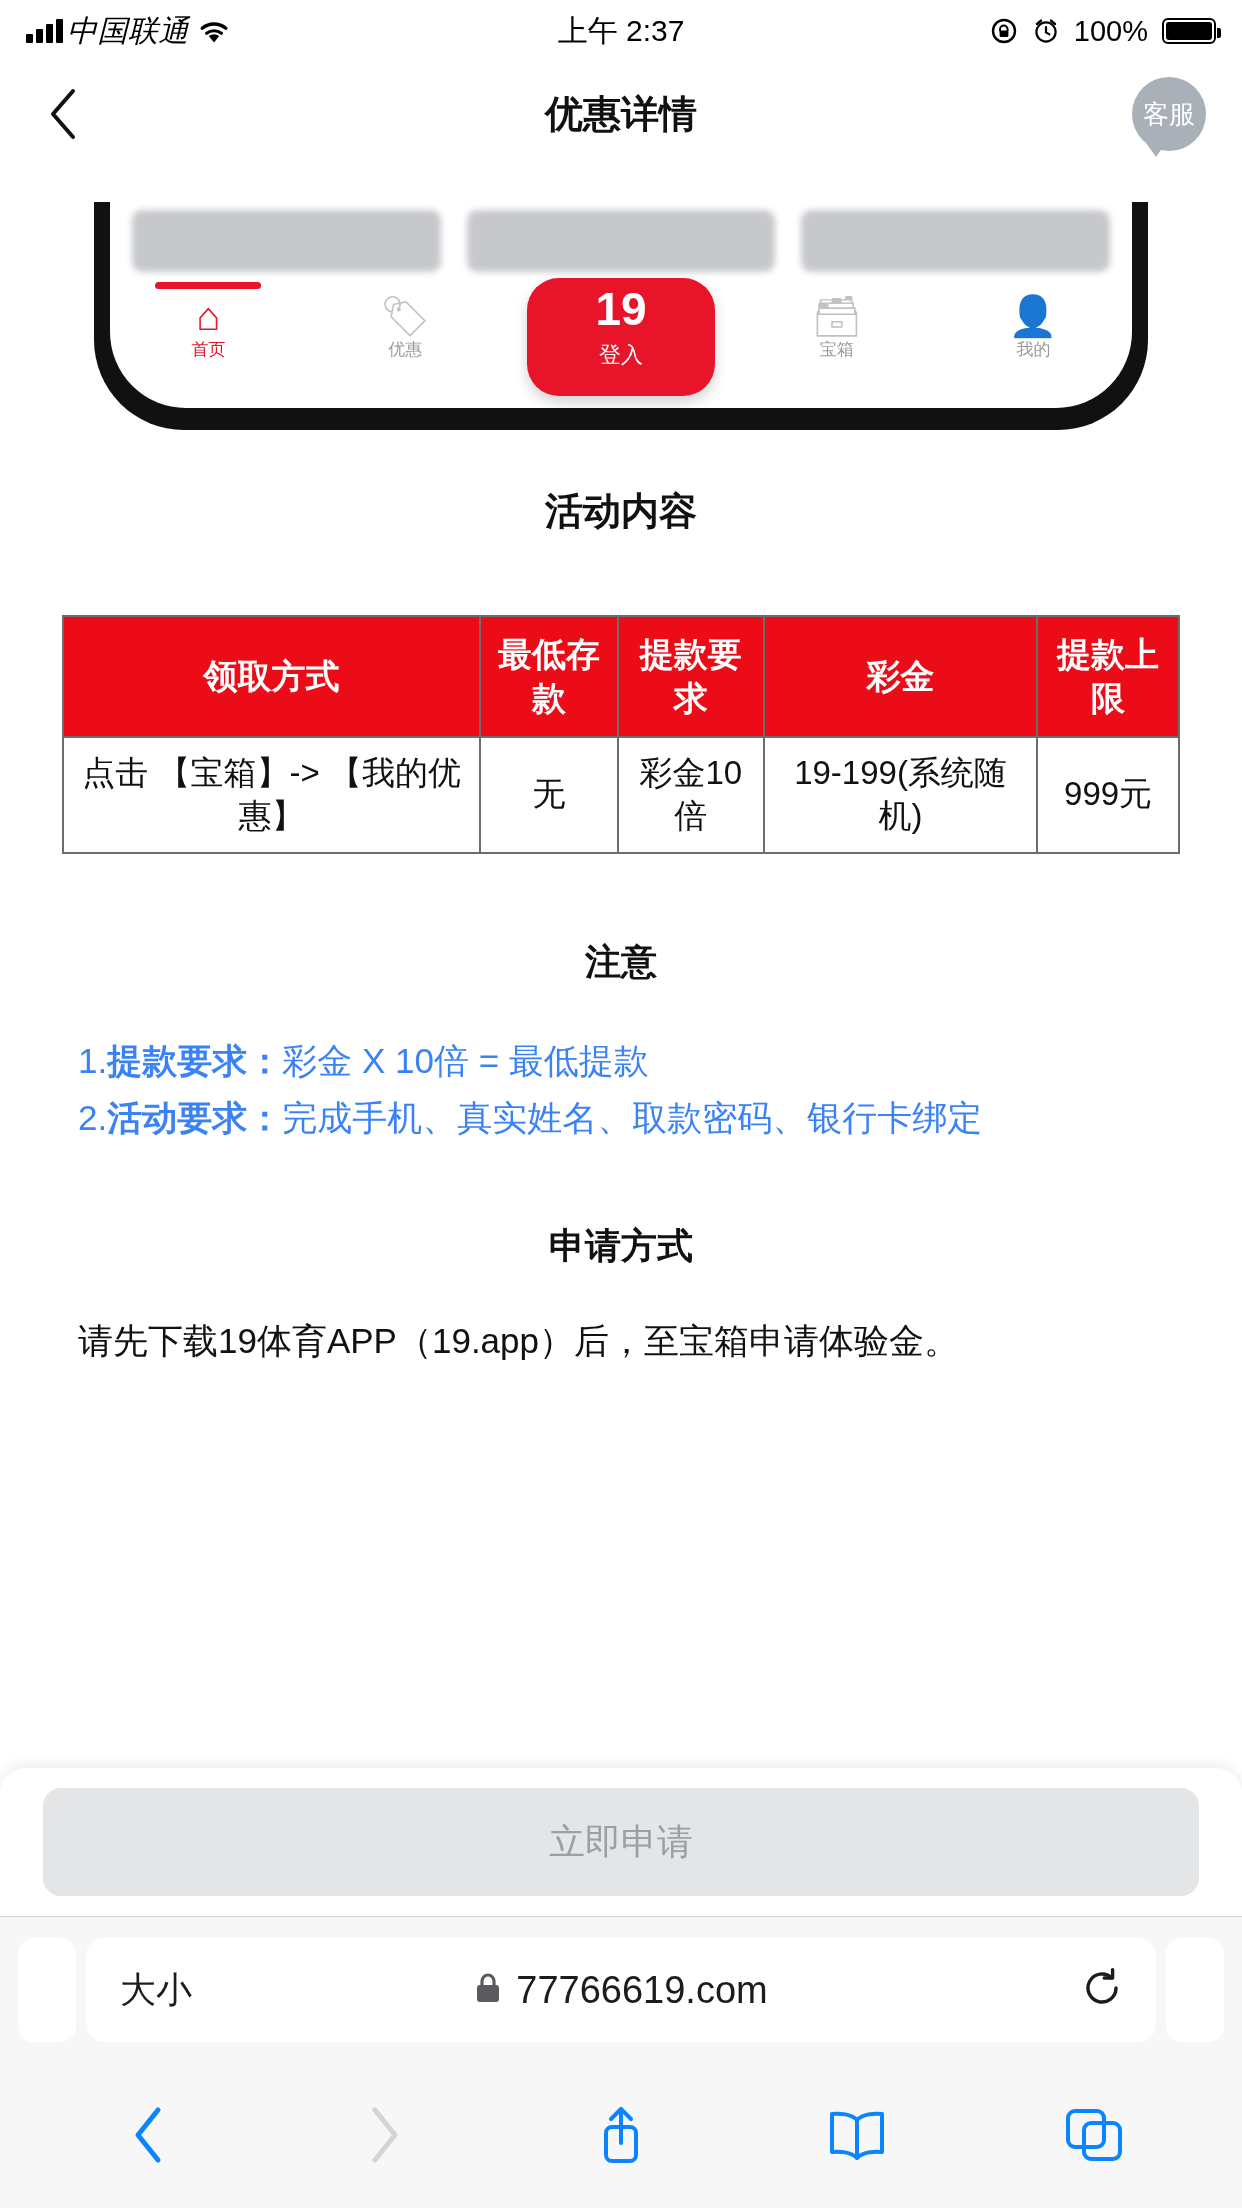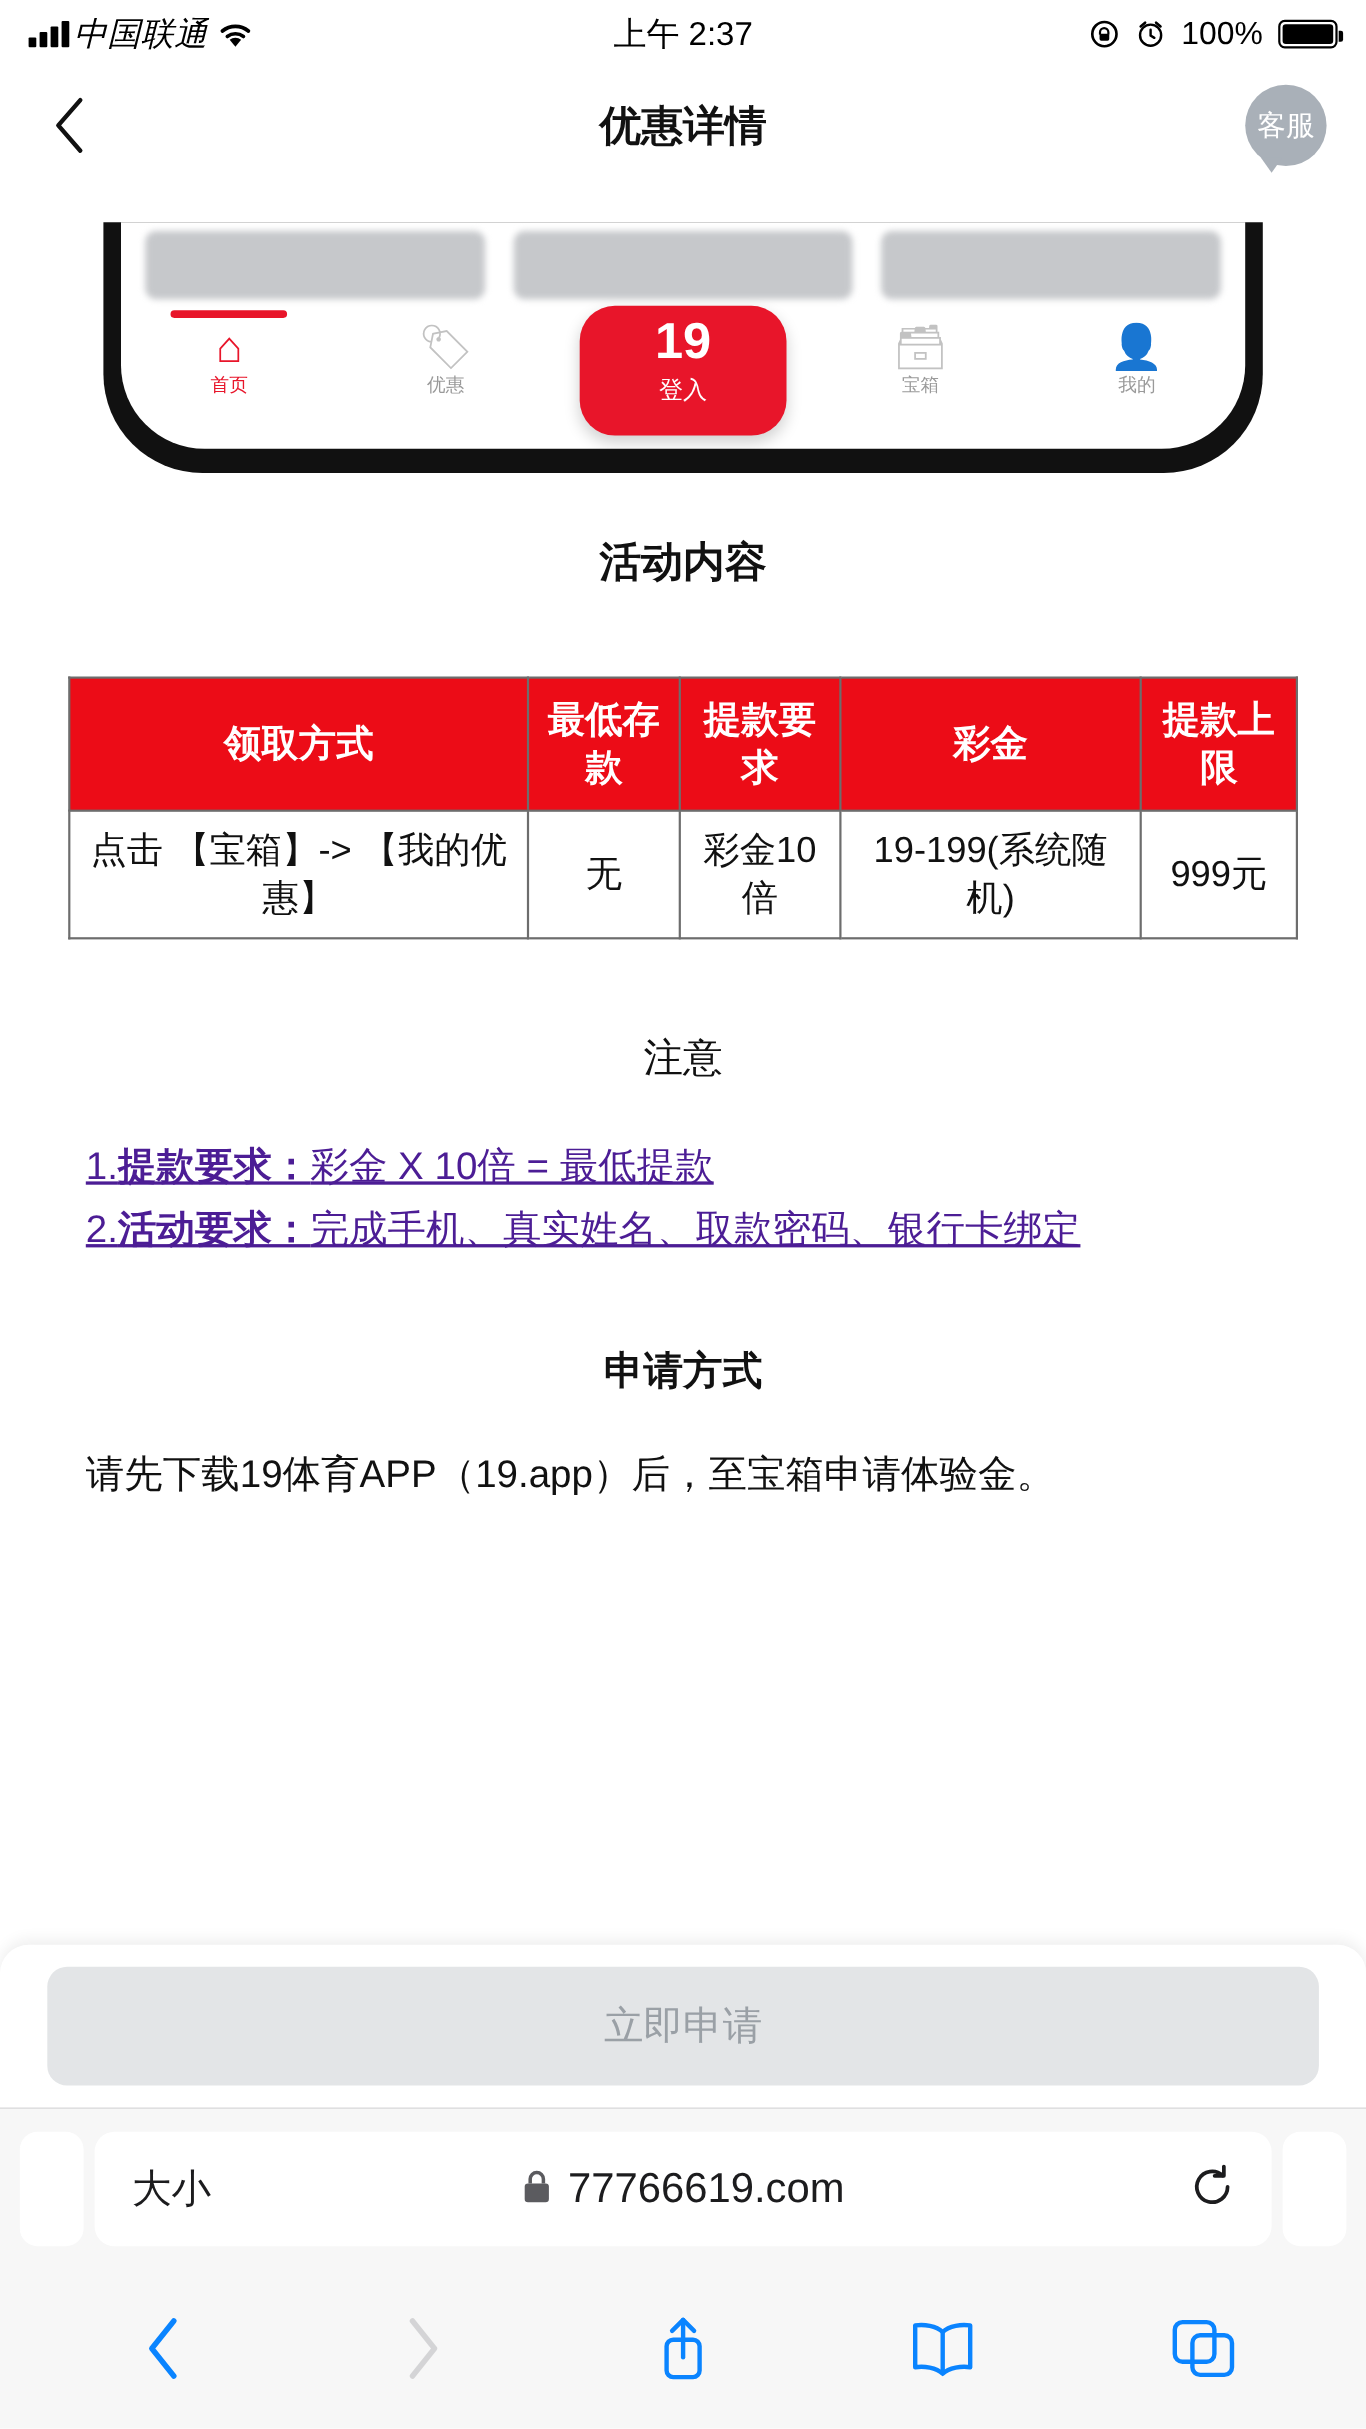--- a/index.html
+++ b/index.html
@@ -169,26 +169,26 @@
     padding: 14px 10px; line-height: 1.3;
     text-align: center;
   }
   .col1 { width: 400px; }
   .col2 { width: 132px; }
   .col3 { width: 140px; }
   .col4 { width: 262px; }
   .col5 { width: 136px; }
 
   .notice-title {
-    text-align: center; font-size: 36px; font-weight: 400; color: #111;
+    text-align: center; font-size: 36px; font-weight: 700; color: #111;
     margin-top: 84px;
   }
   .notice-list {
     margin: 46px 78px 0 78px;
-    font-size: 35px; color: #4c1d95; line-height: 1.62; text-decoration: underline;
+    font-size: 35px; color: #3b82f6; line-height: 1.62;
   }
   .notice-list b { font-weight: 700; }
 
   .apply-title {
     text-align: center; font-size: 36px; font-weight: 700; color: #111;
     margin-top: 76px;
   }
   .apply-text {
     margin: 44px 78px 0 78px;
     font-size: 35px; color: #111; line-height: 1.5;

